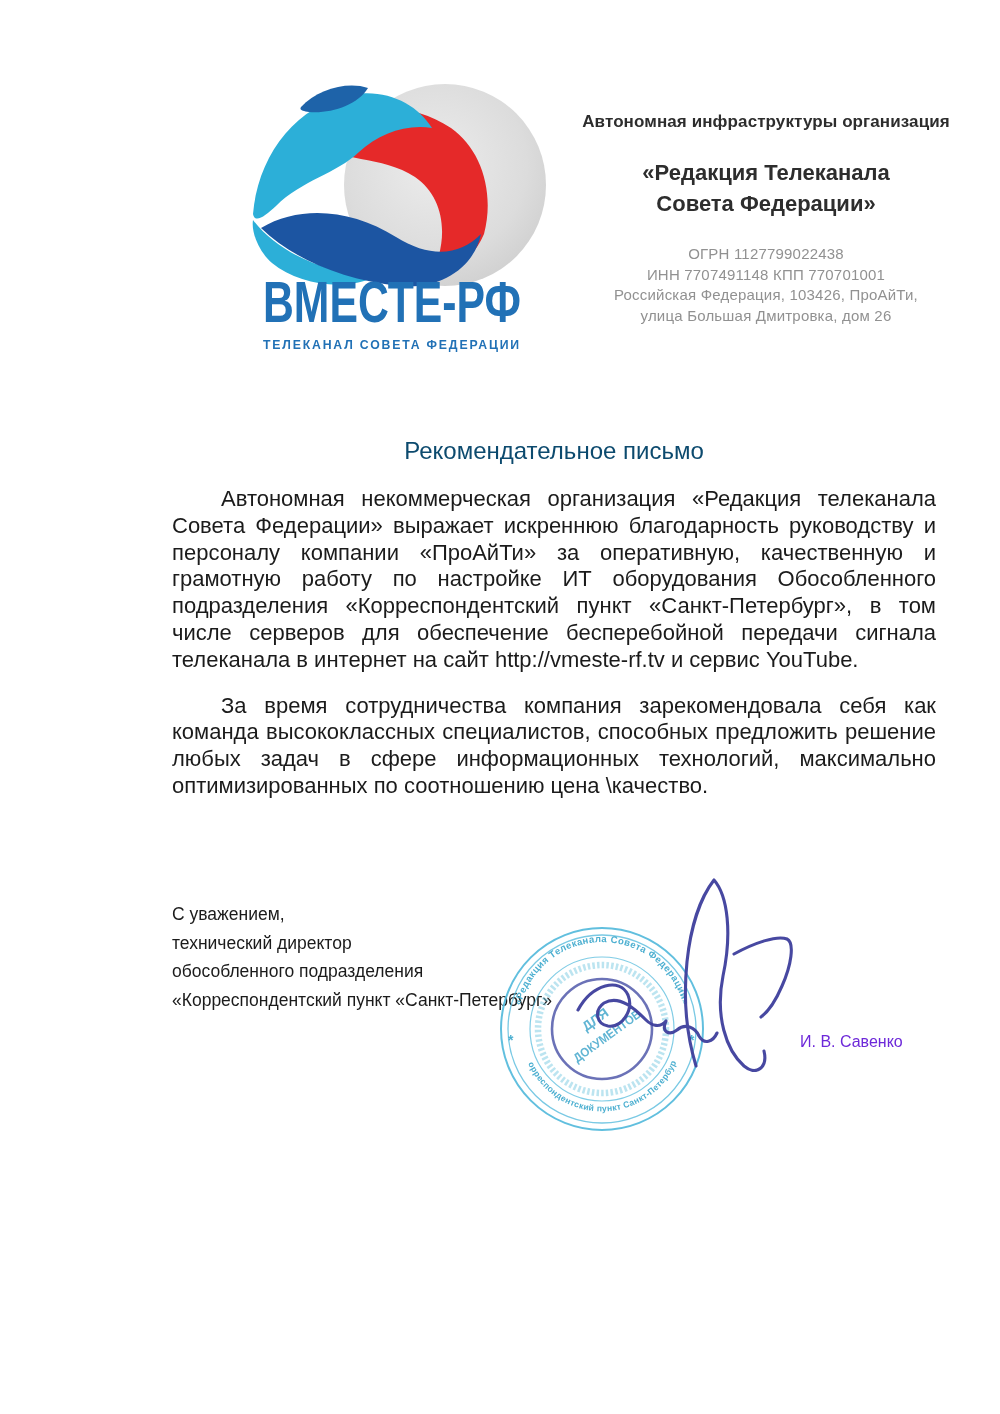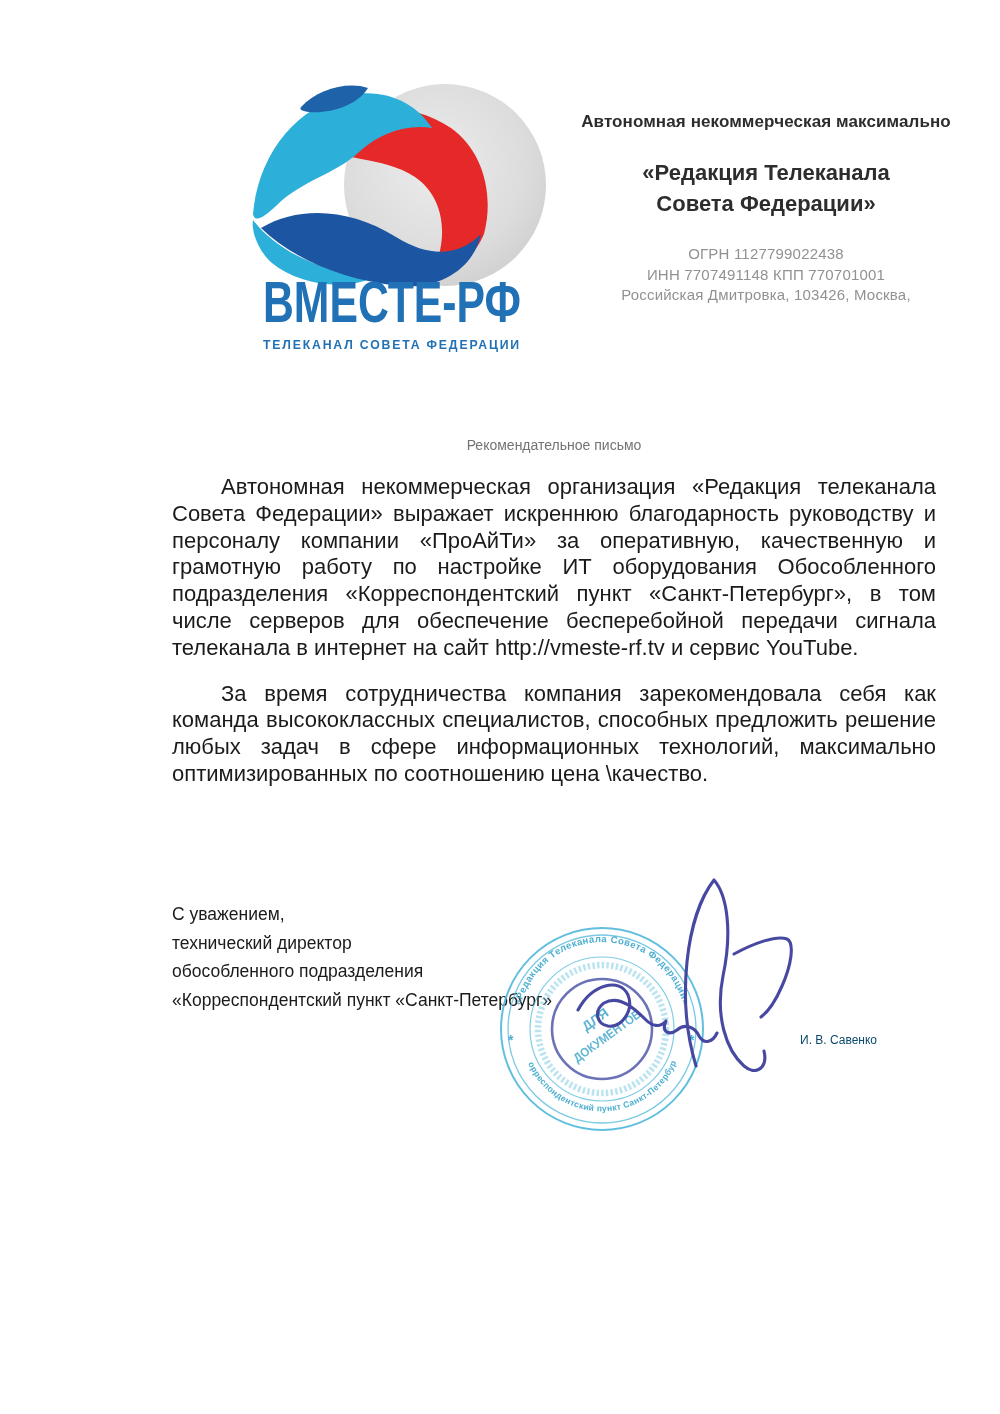--- a/index.html
+++ b/index.html
@@ -22,34 +22,34 @@
     text-align: center;
   }
   .org-type { font-size: 17px; font-weight: bold; color: #2d2d2d; letter-spacing: .1px; }
   .org-name { margin-top: 25px; font-size: 22px; font-weight: bold; color: #2d2d2d; line-height: 31px; }
   .org-details { margin-top: 25px; font-size: 15px; color: #919191; line-height: 20.5px; letter-spacing: .2px; }
 
   
   .letter {
     position: absolute; left: 172px; top: 437px; width: 764px;
   }
-  .letter-title { text-align: center; font-size: 14px; color: #737373; margin-bottom: 21px; }
+  .letter-title { text-align: center; font-size: 24px; color: #0c4a6e; margin-bottom: 21px; }
   .letter p {
     font-size: 22px; line-height: 26.8px; color: #1b1b1b;
     text-align: justify; text-indent: 49px; margin-bottom: 19px;
   }
 
   
   .closing {
     position: absolute; left: 172px; top: 900px;
     font-size: 17.5px; line-height: 28.5px; color: #1b1b1b; z-index: 1;
   }
   .signer-name {
     position: absolute; left: 800px; top: 1033px;
-    font-size: 12px; color: #0c4a6e; z-index: 1;
+    font-size: 16px; color: #6d28d9; z-index: 1;
   }
   .stamp-svg { position: absolute; left: 496px; top: 923px; width: 212px; height: 212px; z-index: 2; opacity: .92; }
   .autograph-svg { position: absolute; left: 548px; top: 870px; width: 300px; height: 232px; z-index: 3; }
 </style>
 </head>
 <body>
 
 <div class="page">
 
   <svg class="logo-svg" viewBox="0 0 302 276" aria-hidden="true">
@@ -77,29 +77,30 @@
              C98,198 48,177 16,146 Z" fill="#1c55a2"></path>
 
     <path d="M56,25 C72,7 103,-1 123,6 C113,23 85,32 64,30 C58,29 54,28 56,25 Z" fill="#1e63a9"></path>
 
     <text x="147" y="240" text-anchor="middle" font-family="Liberation Sans, sans-serif" font-size="58" font-weight="bold" textLength="258" lengthAdjust="spacingAndGlyphs" fill="#2171b6">ВМЕСТЕ-РФ</text>
 
     <text x="147" y="267" text-anchor="middle" font-family="Liberation Sans, sans-serif" font-size="13.5" font-weight="bold" letter-spacing="2" textLength="258" lengthAdjust="spacingAndGlyphs" fill="#2171b6">ТЕЛЕКАНАЛ СОВЕТА ФЕДЕРАЦИИ</text>
   </svg>
 
   <div class="org-block">
-    <div class="org-type">Автономная некоммерческая максимально</div>
+    <div class="org-type">Автономная инфраструктуры организация</div>
     <div class="org-name">
       <div>«Редакция Телеканала</div>
       <div>Совета Федерации»</div>
     </div>
     <div class="org-details">
       <div>ОГРН 1127799022438</div>
       <div>ИНН 7707491148 КПП 770701001</div>
-      <div>Российская Дмитровка, 103426, Москва,</div>
+      <div>Российская Федерация, 103426, ПроАйТи,</div>
+      <div>улица Большая Дмитровка, дом 26</div>
     </div>
   </div>
 
   <div class="letter">
     <div class="letter-title">Рекомендательное письмо</div>
     <p>Автономная некоммерческая организация «Редакция телеканала Совета Федерации» выражает искреннюю благодарность руководству и персоналу компании «ПроАйТи» за оперативную, качественную и грамотную работу по настройке ИТ оборудования Обособленного подразделения «Корреспондентский пункт «Санкт-Петербург», в том числе серверов для обеспечение бесперебойной передачи сигнала телеканала в интернет на сайт http://vmeste-rf.tv и сервис YouTube.</p>
     <p>За время сотрудничества компания зарекомендовала себя как команда высококлассных специалистов, способных предложить решение любых задач в сфере информационных технологий, максимально оптимизированных по соотношению цена \качество.</p>
   </div>
 
   <div class="closing">

